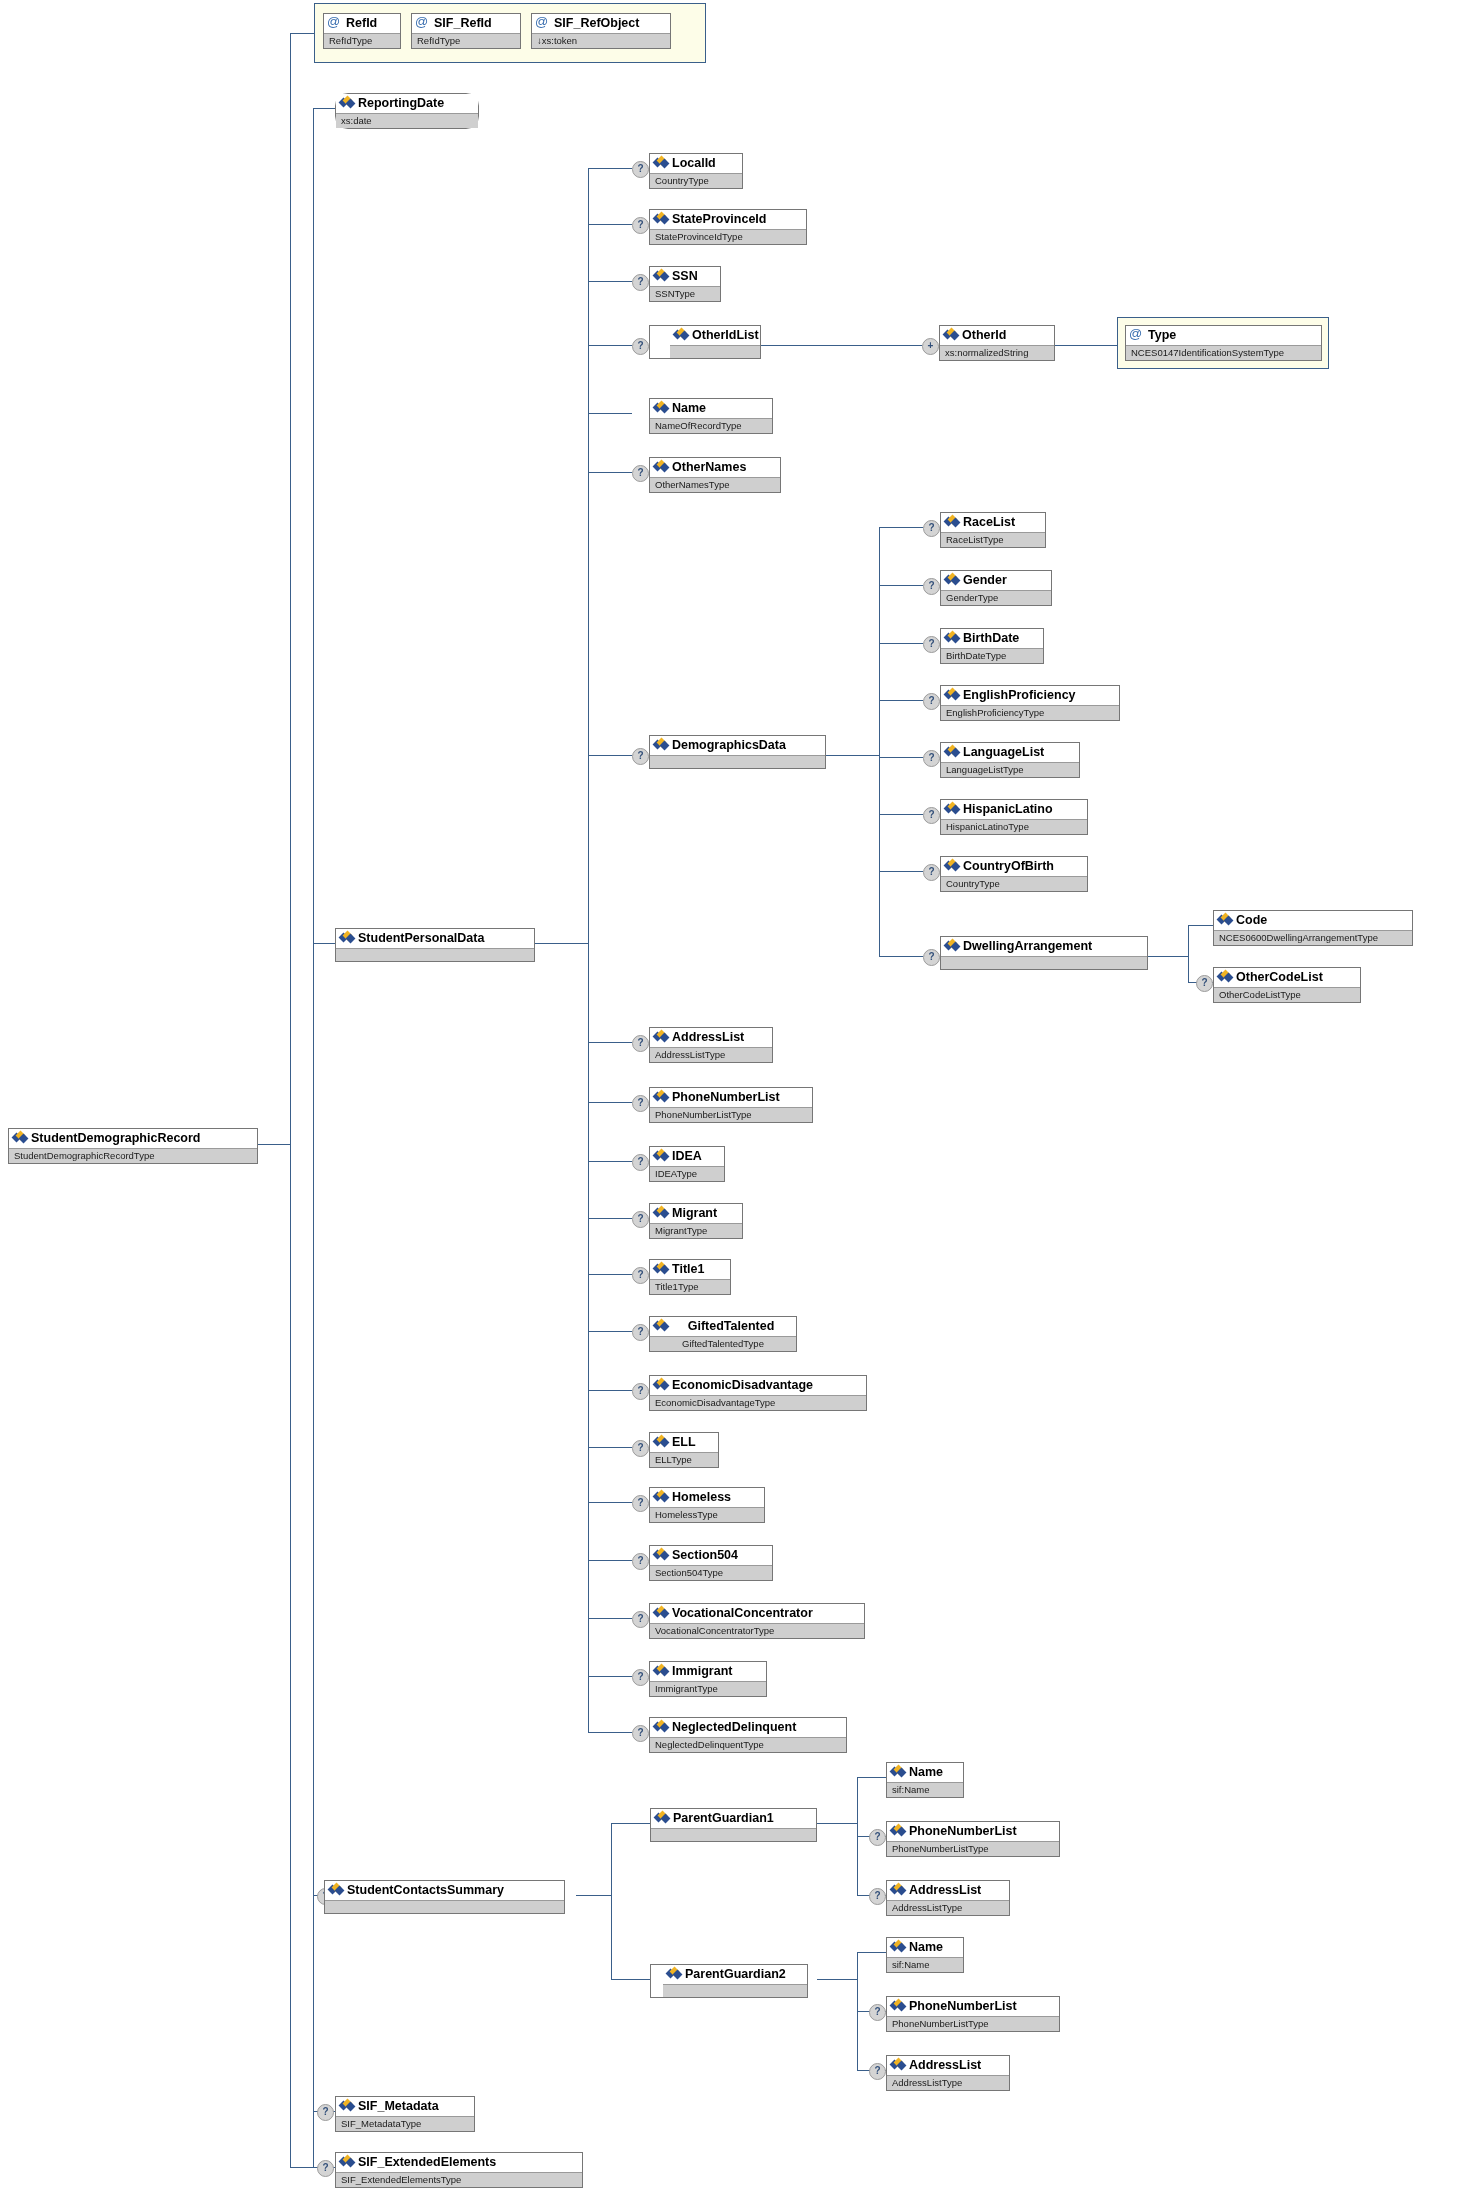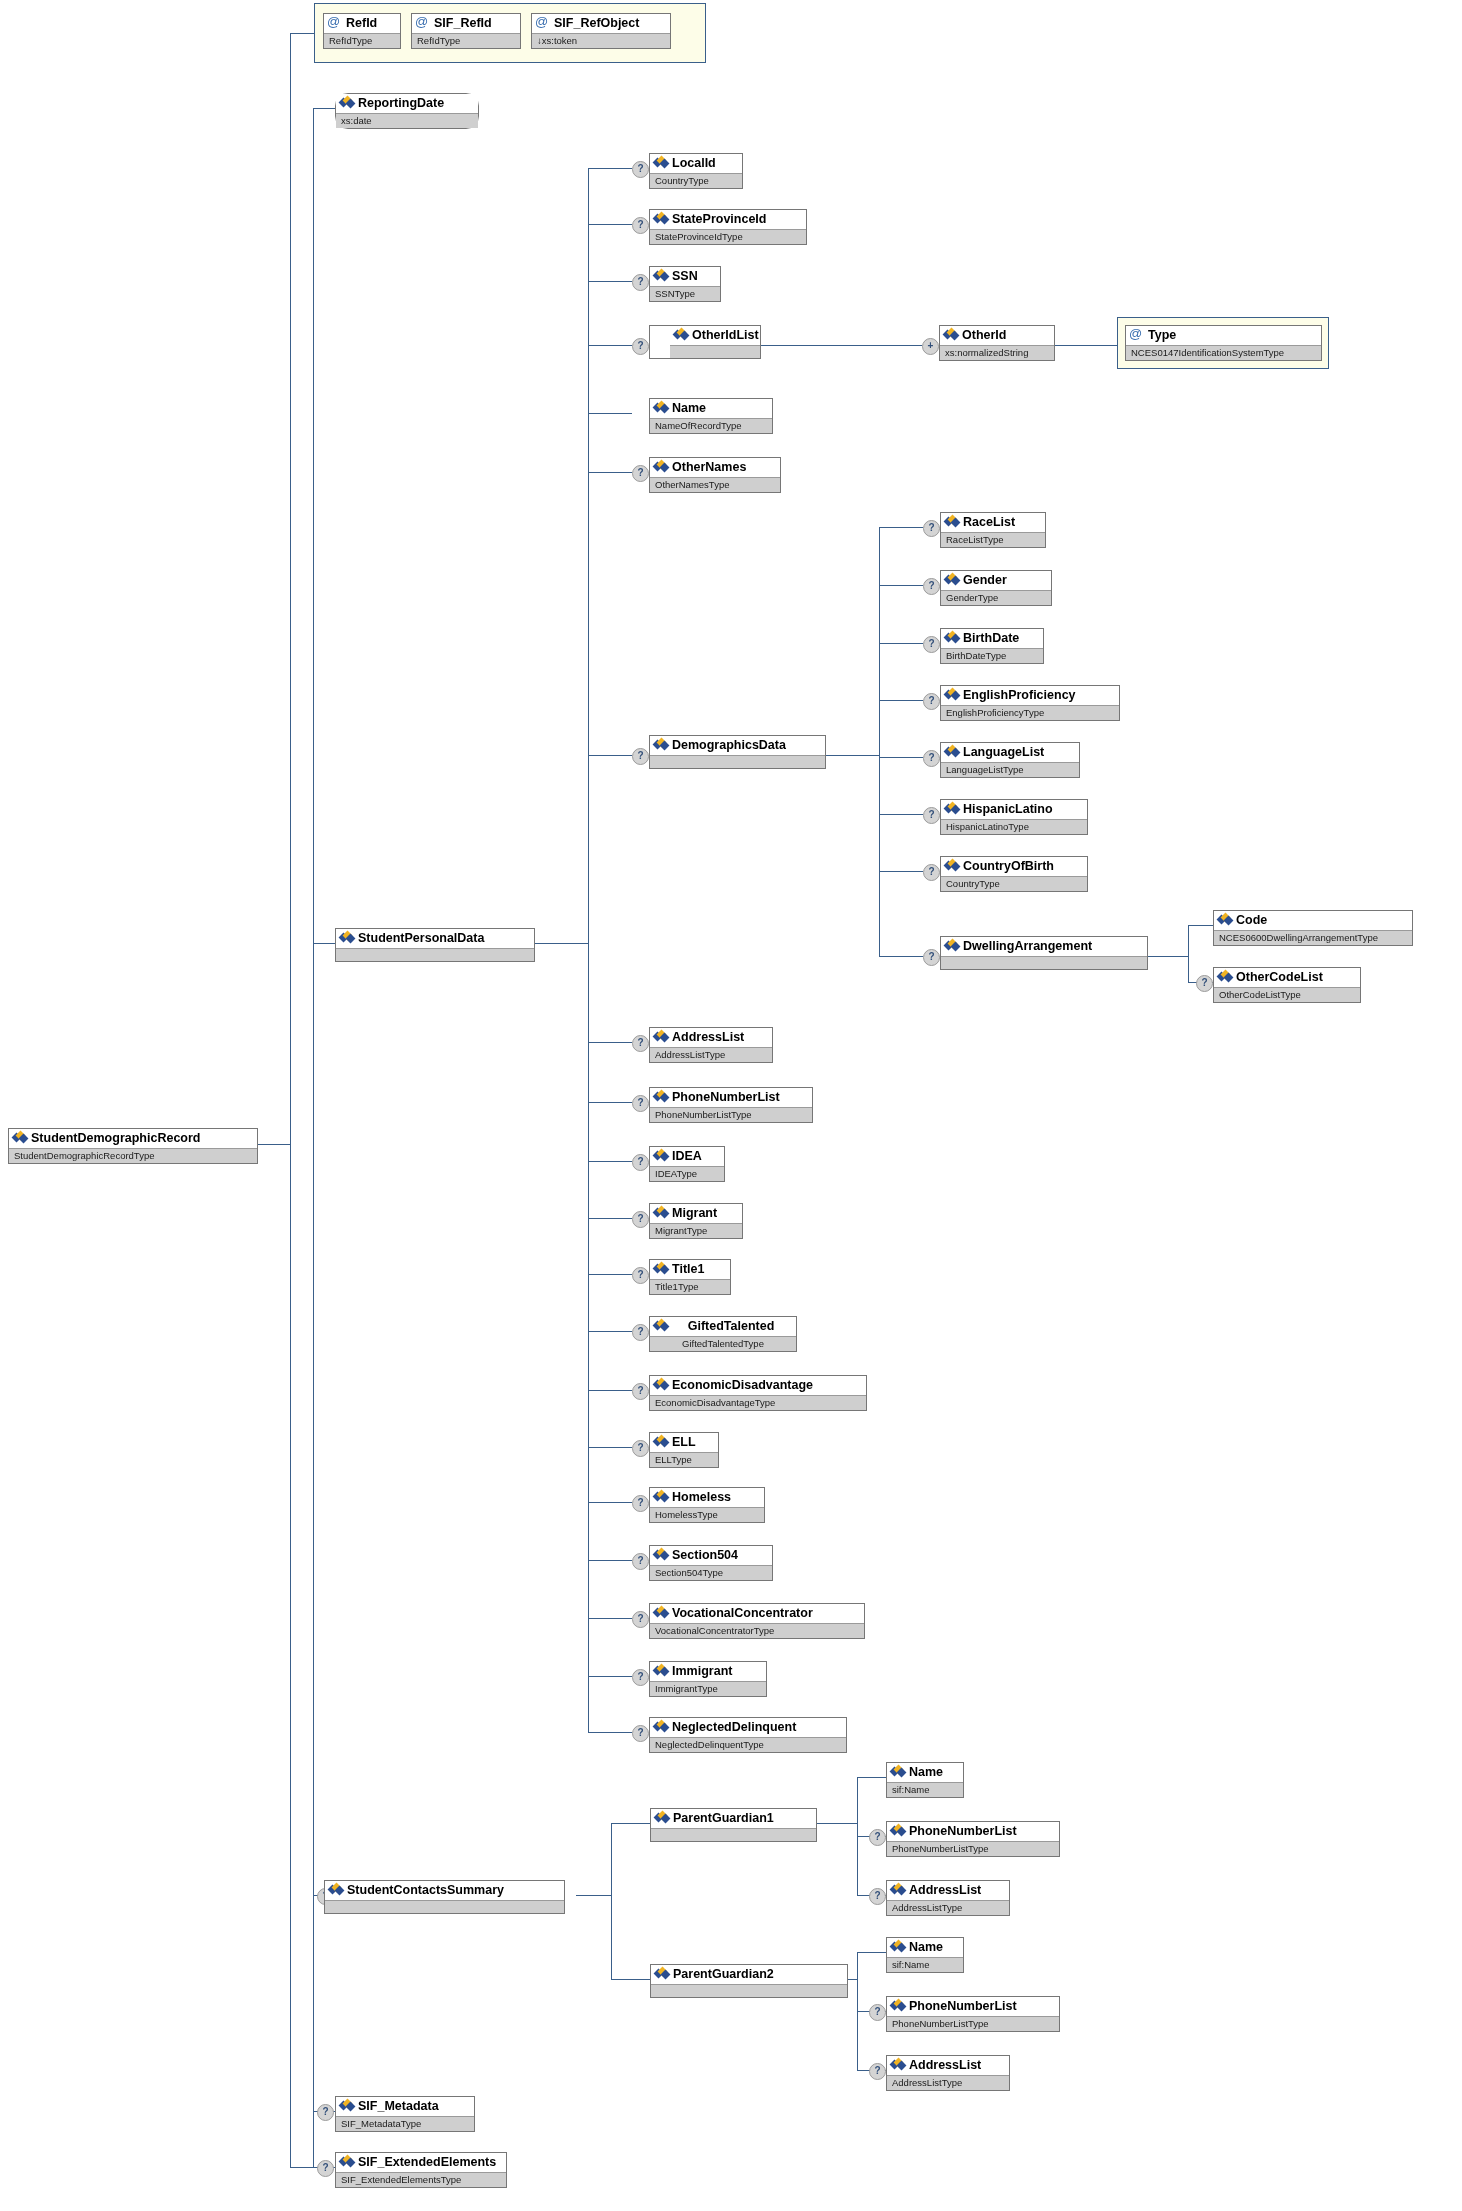--- a/index.html
+++ b/index.html
@@ -214,21 +214,21 @@
           <i class="b1"></i>
           <i class="y1"></i>
           <i class="b2"></i>
         </span>
       <span>SIF_Metadata</span>
     </span>
     <span class="ty">SIF_MetadataType</span>
   </div>
 
   <div class="mark" style="left:317px;top:2160px;">?</div>
-  <div class="node" style="left:335px;top:2152px;width:172px;">
+  <div class="node" style="left:335px;top:2152px;width:248px;">
     <span class="nm">
       <span class="eicon">
           <i class="b1"></i>
           <i class="y1"></i>
           <i class="b2"></i>
         </span>
       <span>SIF_ExtendedElements</span>
     </span>
     <span class="ty">SIF_ExtendedElementsType</span>
   </div>
@@ -582,21 +582,21 @@
   <div class="mark" style="left:869px;top:1888px;">?</div>
   <div class="node" style="left:886px;top:1880px;width:124px;">
     <span class="nm"><span class="eicon">
           <i class="b1"></i>
           <i class="y1"></i>
           <i class="b2"></i>
         </span><span>AddressList</span></span>
     <span class="ty">AddressListType</span>
   </div>
 
-  <div class="node empty" style="left:650px;top:1964px;width:198px;">
+  <div class="node empty" style="left:650px;top:1964px;width:158px;padding-left:12px;">
     <span class="nm"><span class="eicon">
           <i class="b1"></i>
           <i class="y1"></i>
           <i class="b2"></i>
         </span><span>ParentGuardian2</span></span>
     <span class="ty"></span>
   </div>
 
   <div class="node" style="left:886px;top:1937px;width:78px;">
     <span class="nm"><span class="eicon">

